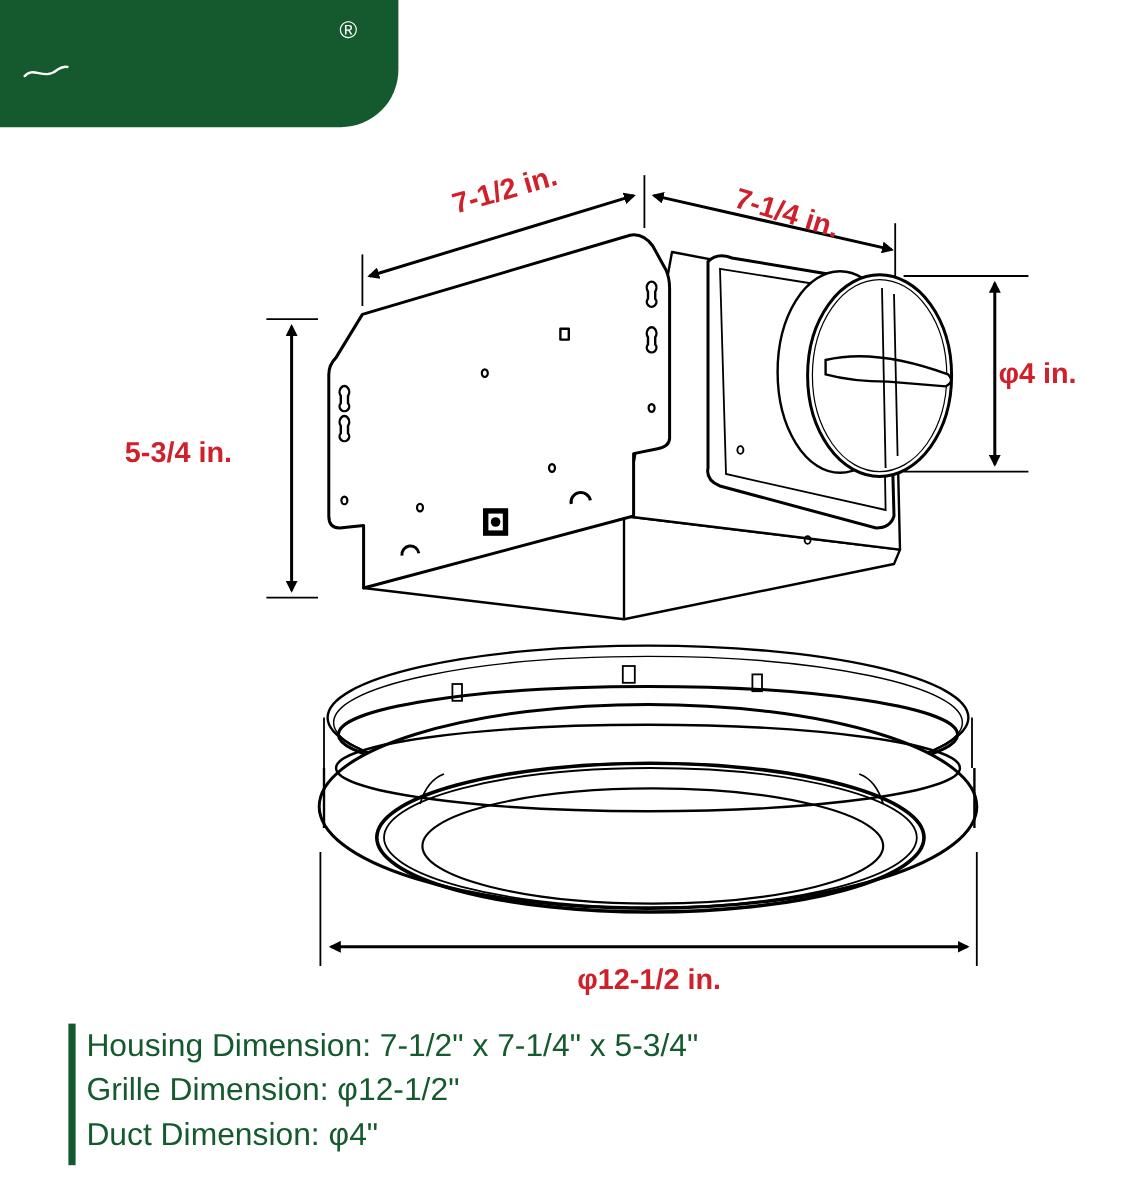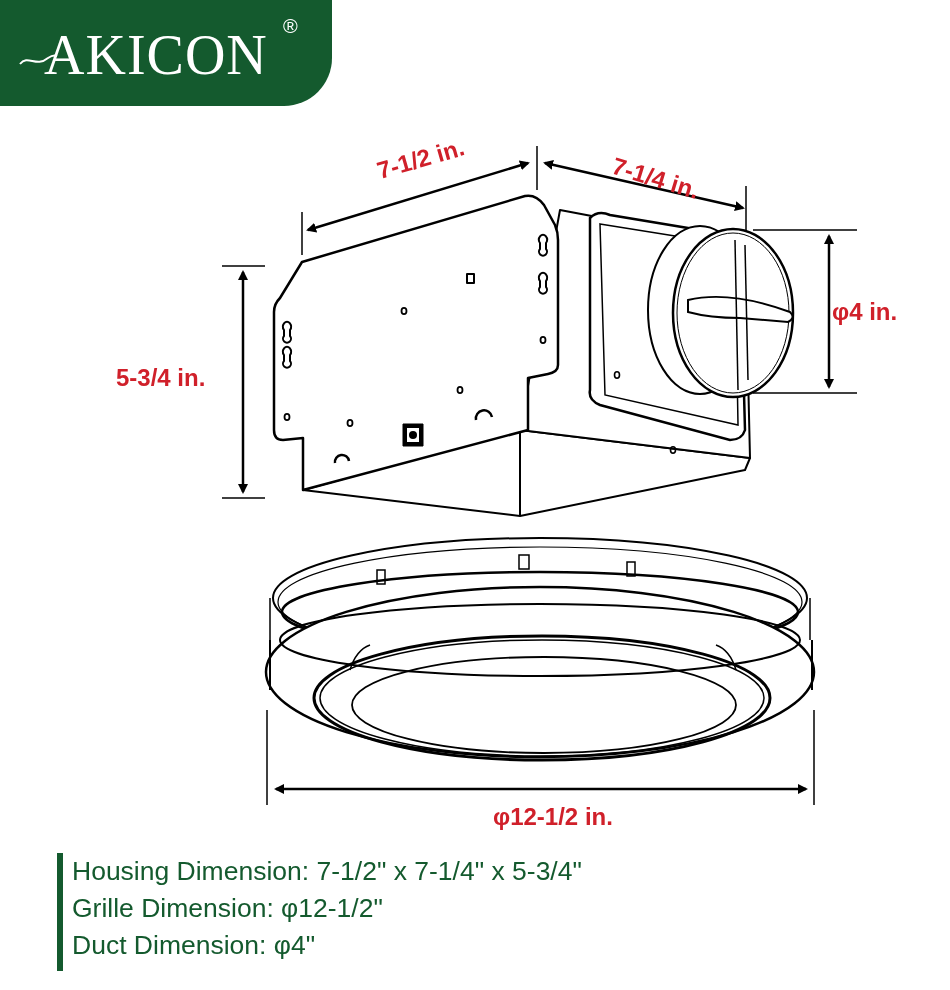--- a/index.html
+++ b/index.html
@@ -5,34 +5,33 @@
     html, body { margin: 0; padding: 0; background: #ffffff; }
     body { width: 950px; height: 990px; position: relative; overflow: hidden; font-family: "Liberation Sans", sans-serif; }
     .logo-banner { position: absolute; left: 0; top: 0; width: 332px; height: 106px; background: #145a2e; border-bottom-right-radius: 48px; }
     .logo-text { position: absolute; left: 44px; top: 27px; color: #ffffff; font-family: "Liberation Serif", serif; font-size: 56px; letter-spacing: 1px; line-height: 1; }
     .logo-swash { position: absolute; left: 18px; top: 50px; }
     .logo-reg { position: absolute; left: 283px; top: 15px; color: #ffffff; font-family: "Liberation Sans", sans-serif; font-size: 20px; }
     .drawing { position: absolute; left: 0; top: 0; }
     .dim-label { position: absolute; color: #d0202a; font-weight: bold; font-size: 24px; white-space: nowrap; font-family: "Liberation Sans", sans-serif; }
     .dim-width { left: 374px; top: 158px; transform: rotate(-16deg); transform-origin: left top; }
     .dim-depth { left: 617px; top: 152px; transform: rotate(17deg); transform-origin: left top; }
-    .dim-height { left: 116px; top: 364px; }
+    .dim-height { left: 104px; top: 364px; }
     .dim-duct { left: 832px; top: 298px; }
-    .dim-grille { left: 481px; top: 803px; margin-left: 12px; }
+    .dim-grille { left: 481px; top: 803px; }
     .specs { position: absolute; left: 57px; top: 853px; border-left: 6px solid #145a2e; padding-left: 9px; height: 118px; }
     .spec-line { color: #145a2e; font-size: 26.5px; line-height: 37px; white-space: nowrap; font-family: "Liberation Sans", sans-serif; }
   </style>
 </head>
 <body>
 
 <div class="logo-banner">
   <svg class="logo-swash" width="40" height="20" viewBox="0 0 40 20">
     <path d="M2 14 C 10 4, 18 18, 30 8 C 33 6, 36 5, 39 6" stroke="#ffffff" stroke-width="2" fill="none"></path>
   </svg>
-  <span class="logo-text">AKICON</span>
   <span class="logo-reg">®</span>
 </div>
 
 <svg class="drawing" width="950" height="990" viewBox="0 0 950 990">
   <defs>
     <marker id="arrow" markerWidth="10" markerHeight="10" refX="8" refY="5" orient="auto" markerUnits="userSpaceOnUse">
       <path d="M0,0 L10,5 L0,10 z" fill="#000"></path>
     </marker>
     <marker id="arrowStart" markerWidth="10" markerHeight="10" refX="2" refY="5" orient="auto" markerUnits="userSpaceOnUse">
       <path d="M10,0 L0,5 L10,10 z" fill="#000"></path>

